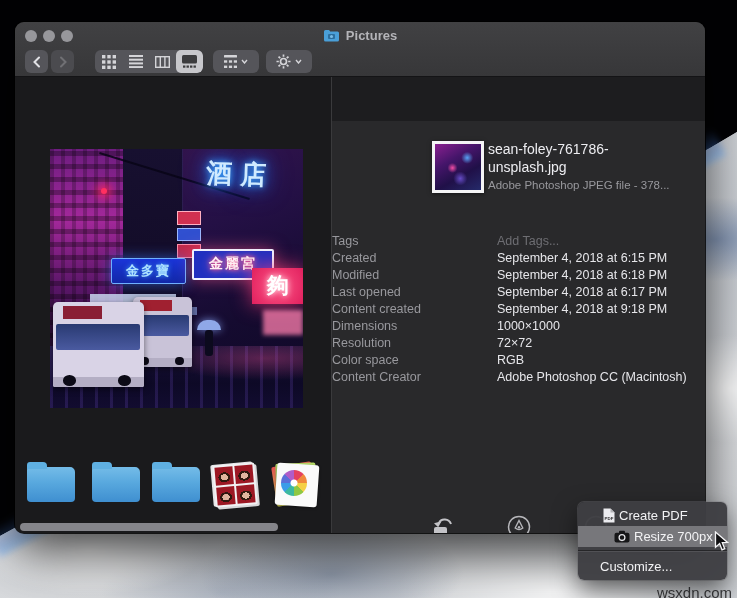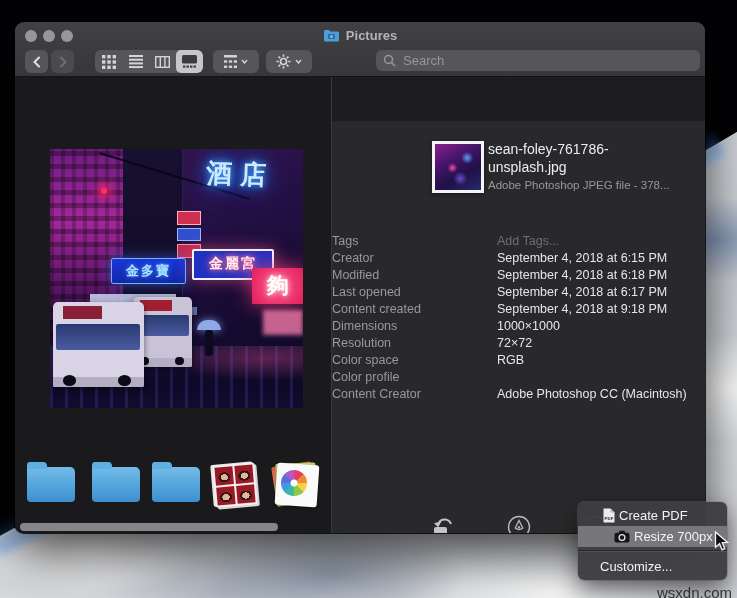--- a/index.html
+++ b/index.html
@@ -286,27 +286,20 @@
                 <line x1="11.5" y1="11.5" x2="13.3" y2="13.3"></line>
                 <line x1="2.7" y1="13.3" x2="4.5" y2="11.5"></line>
                 <line x1="11.5" y1="4.5" x2="13.3" y2="2.7"></line>
               </g>
             </svg>
           <svg width="7" height="5" viewBox="0 0 7 5">
               <polyline points="1,1 3.5,4 6,1" stroke="#d4d4d8" stroke-width="1.4" fill="none"></polyline>
             </svg>
         </div>
 
-        <div class="search">
-          <svg width="13" height="13" viewBox="0 0 13 13">
-              <circle cx="5.5" cy="5.5" r="4" fill="none" stroke="#97979b" stroke-width="1.5"></circle>
-              <line x1="8.6" y1="8.6" x2="12" y2="12" stroke="#97979b" stroke-width="1.5"></line>
-            </svg>
-          <input type="text" placeholder="Search" style="">
-        </div>
       </div>
     </div>
 
     <div class="content">
 
       <div class="pane-left">
         <div class="hero">
           <div class="bldg-left"></div>
           <div class="bldg-mid"></div>
           <div class="scaffold"></div>
@@ -369,21 +362,21 @@
         <div class="mini-thumb"></div>
         <div class="file-name">sean-foley-761786-unsplash.jpg</div>
         <div class="file-kind">Adobe Photoshop JPEG file - 378...</div>
 
         <div class="meta">
           <div class="meta-row">
             <span class="meta-label">Tags</span>
             <span class="meta-value placeholder">Add Tags...</span>
           </div>
           <div class="meta-row">
-            <span class="meta-label">Creator</span>
+            <span class="meta-label">Created</span>
             <span class="meta-value">September 4, 2018 at 6:15 PM</span>
           </div>
           <div class="meta-row">
             <span class="meta-label">Modified</span>
             <span class="meta-value">September 4, 2018 at 6:18 PM</span>
           </div>
           <div class="meta-row">
             <span class="meta-label">Last opened</span>
             <span class="meta-value">September 4, 2018 at 6:17 PM</span>
           </div>
@@ -397,21 +390,20 @@
           </div>
           <div class="meta-row">
             <span class="meta-label">Resolution</span>
             <span class="meta-value">72×72</span>
           </div>
           <div class="meta-row">
             <span class="meta-label">Color space</span>
             <span class="meta-value">RGB</span>
           </div>
           <div class="meta-row">
-            <span class="meta-label">Color profile</span>
           </div>
           <div class="meta-row">
             <span class="meta-label">Content Creator</span>
             <span class="meta-value">Adobe Photoshop CC (Macintosh)</span>
           </div>
         </div>
 
         <div class="actions">
           <div class="action a-rotate">
             <span class="icon">

